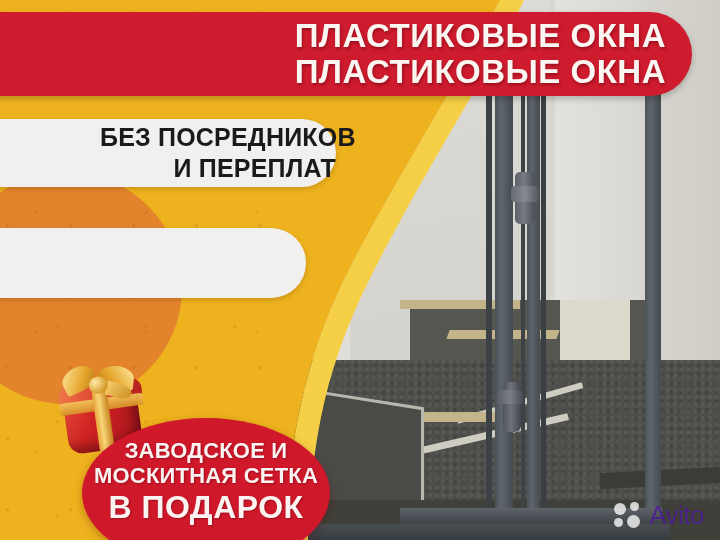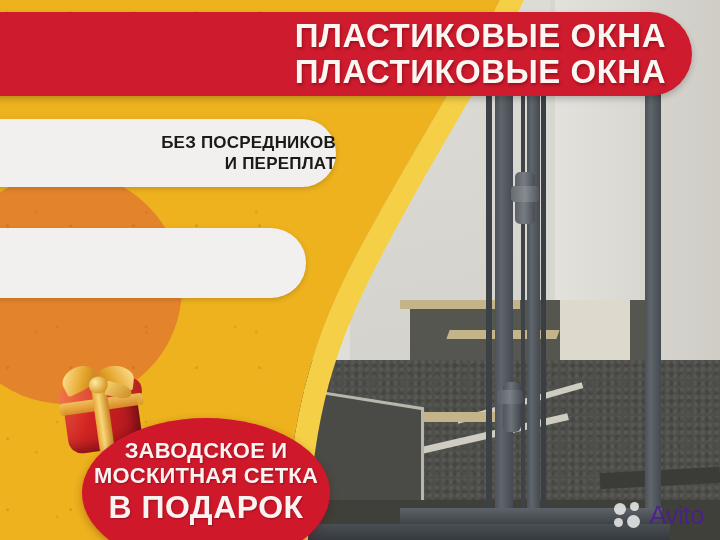--- a/index.html
+++ b/index.html
@@ -213,21 +213,21 @@
     flex-direction: column;
     justify-content: center;
     padding-left: 140px;
     box-sizing: border-box;
   }
   .pill-1 { top: 119px; width: 376px; height: 68px; }
   .pill-2 { top: 228px; width: 346px; height: 70px; }
   .pill-line {
     color: #1a1a1a;
     font-weight: bold;
-    font-size: 17px;
+    font-size: 25px;
     line-height: 1.24;
     letter-spacing: .2px;
     white-space: nowrap;
   }
 
   
   .gift {
     position: absolute;
     left: 58px; top: 362px;
     width: 92px; height: 92px;

